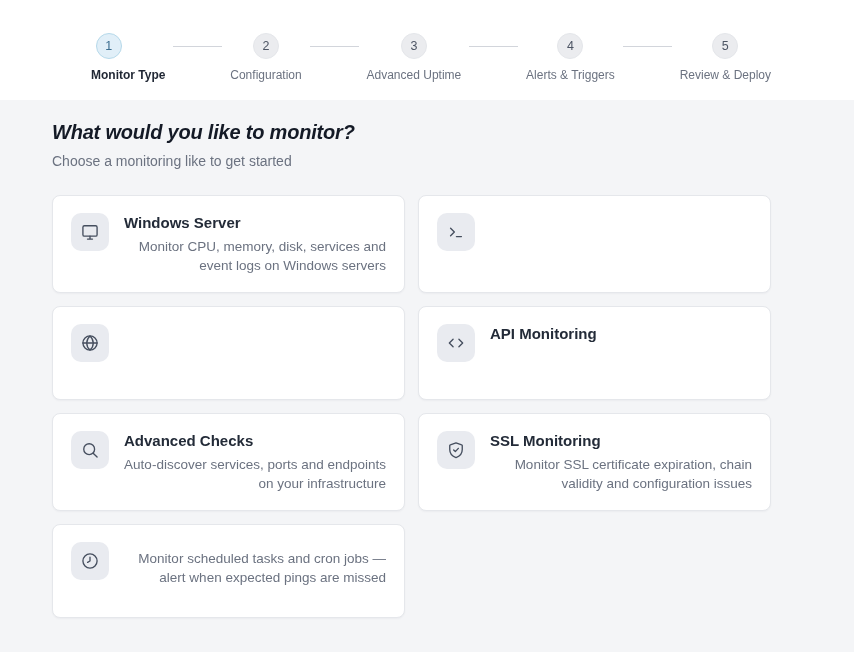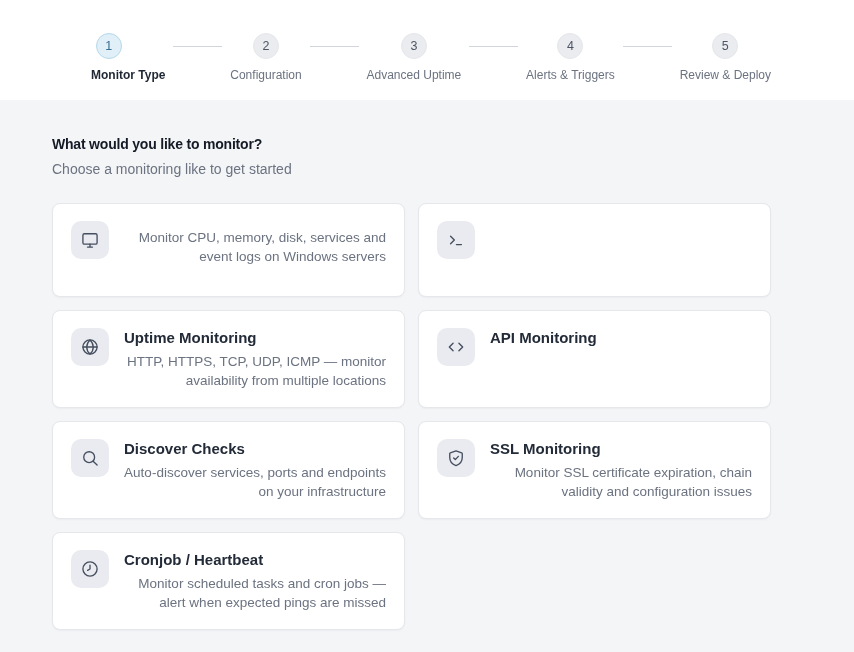--- a/index.html
+++ b/index.html
@@ -36,22 +36,23 @@
     border-color:var(--active_step_border);
     color:var(--active_step_text);
   }
   .step-label{
     margin-top:9px;font-size:12px;color:var(--muted_text);white-space:nowrap;
   }
   .step.active .step-label{color:var(--active_label);font-weight:700;padding-left:39px;}
   .connector{flex:1;height:1px;background:var(--connector);margin:13px 8px 0 8px;}
   .content{width:719px;margin-left:52px;}
   .page-title{
-    margin-top:36px;font-size:14px;font-weight:700;color:var(--heading_text);
+    margin-top:21px;font-size:20px;font-weight:700;color:var(--heading_text);
     letter-spacing:-0.2px;
+    font-style:italic;
   }
   .page-subtitle{margin-top:9px;font-size:14px;color:var(--muted_text);}
   .grid{
     margin-top:26px;display:grid;grid-template-columns:353px 353px;gap:13px;
   }
   .card{
     background:var(--card_bg);border:1px solid var(--card_border);border-radius:8px;
     min-height:94px;padding:17px 18px;display:flex;align-items:flex-start;gap:15px;
     cursor:pointer;box-shadow:0 1px 2px rgba(16,24,40,0.04);
   }
@@ -105,42 +106,39 @@
   <div class="page-subtitle">Choose a monitoring like to get started</div>
   <div class="grid">
       <div class="card">
         <div class="icon-tile">
           <svg width="20" height="20" viewBox="0 0 24 24" fill="none" stroke="currentColor" stroke-width="1.6" stroke-linecap="round" stroke-linejoin="round">
             <rect x="3.5" y="4.5" width="17" height="12.5" rx="1.8"></rect>
             <path d="M9 20.5h6M12 17v3.5"></path>
           </svg>
         </div>
         <div class="card-text">
+          <div class="card-title">Windows Server</div>
           <div class="card-desc">Monitor CPU, memory, disk, services and event logs on Windows servers</div>
         </div>
       </div>
       <div class="card">
         <div class="icon-tile">
           <svg width="20" height="20" viewBox="0 0 24 24" fill="none" stroke="currentColor" stroke-width="1.6" stroke-linecap="round" stroke-linejoin="round">
             <path d="M5.5 7.5L10 12l-4.5 4.5"></path>
             <path d="M12.5 17.5h6"></path>
           </svg>
         </div>
       </div>
       <div class="card">
         <div class="icon-tile">
           <svg width="20" height="20" viewBox="0 0 24 24" fill="none" stroke="currentColor" stroke-width="1.6" stroke-linecap="round" stroke-linejoin="round">
             <circle cx="12" cy="12" r="8.5"></circle>
             <path d="M3.5 12h17"></path>
             <path d="M12 3.5c2.6 2.3 3.9 5.2 3.9 8.5s-1.3 6.2-3.9 8.5c-2.6-2.3-3.9-5.2-3.9-8.5s1.3-6.2 3.9-8.5z"></path>
           </svg>
-        </div>
-        <div class="card-text">
-          <div class="card-title">Uptime Monitoring</div>
-          <div class="card-desc">HTTP, HTTPS, TCP, UDP, ICMP — monitor availability from multiple locations</div>
         </div>
       </div>
       <div class="card">
         <div class="icon-tile">
           <svg width="20" height="20" viewBox="0 0 24 24" fill="none" stroke="currentColor" stroke-width="1.6" stroke-linecap="round" stroke-linejoin="round">
             <path d="M8.5 7.5L4 12l4.5 4.5"></path>
             <path d="M15.5 7.5L20 12l-4.5 4.5"></path>
           </svg>
         </div>
         <div class="card-text">
@@ -148,21 +146,21 @@
         </div>
       </div>
       <div class="card">
         <div class="icon-tile">
           <svg width="20" height="20" viewBox="0 0 24 24" fill="none" stroke="currentColor" stroke-width="1.6" stroke-linecap="round" stroke-linejoin="round">
             <circle cx="11" cy="11" r="6.5"></circle>
             <path d="M15.8 15.8l4.7 4.7"></path>
           </svg>
         </div>
         <div class="card-text">
-          <div class="card-title">Discover Checks</div>
+          <div class="card-title">Advanced Checks</div>
           <div class="card-desc">Auto-discover services, ports and endpoints on your infrastructure</div>
         </div>
       </div>
       <div class="card">
         <div class="icon-tile">
           <svg width="20" height="20" viewBox="0 0 24 24" fill="none" stroke="currentColor" stroke-width="1.6" stroke-linecap="round" stroke-linejoin="round">
             <path d="M12 3.5l6.8 2.3c.4.1.7.5.7.9v4.8c0 4.6-3 8.2-7.5 9.7-4.5-1.5-7.5-5.1-7.5-9.7V6.7c0-.4.3-.8.7-.9L12 3.5z"></path>
             <path d="M9.2 11.9l2 2 3.6-3.9"></path>
           </svg>
         </div>
@@ -172,18 +170,17 @@
         </div>
       </div>
       <div class="card">
         <div class="icon-tile">
           <svg width="20" height="20" viewBox="0 0 24 24" fill="none" stroke="currentColor" stroke-width="1.6" stroke-linecap="round" stroke-linejoin="round">
             <circle cx="12" cy="12" r="8.5"></circle>
             <path d="M12 7.5V12l-2.9 1.6"></path>
           </svg>
         </div>
         <div class="card-text">
-          <div class="card-title">Cronjob / Heartbeat</div>
           <div class="card-desc">Monitor scheduled tasks and cron jobs — alert when expected pings are missed</div>
         </div>
       </div>
     </div>
 </div>
 
 </body></html>

